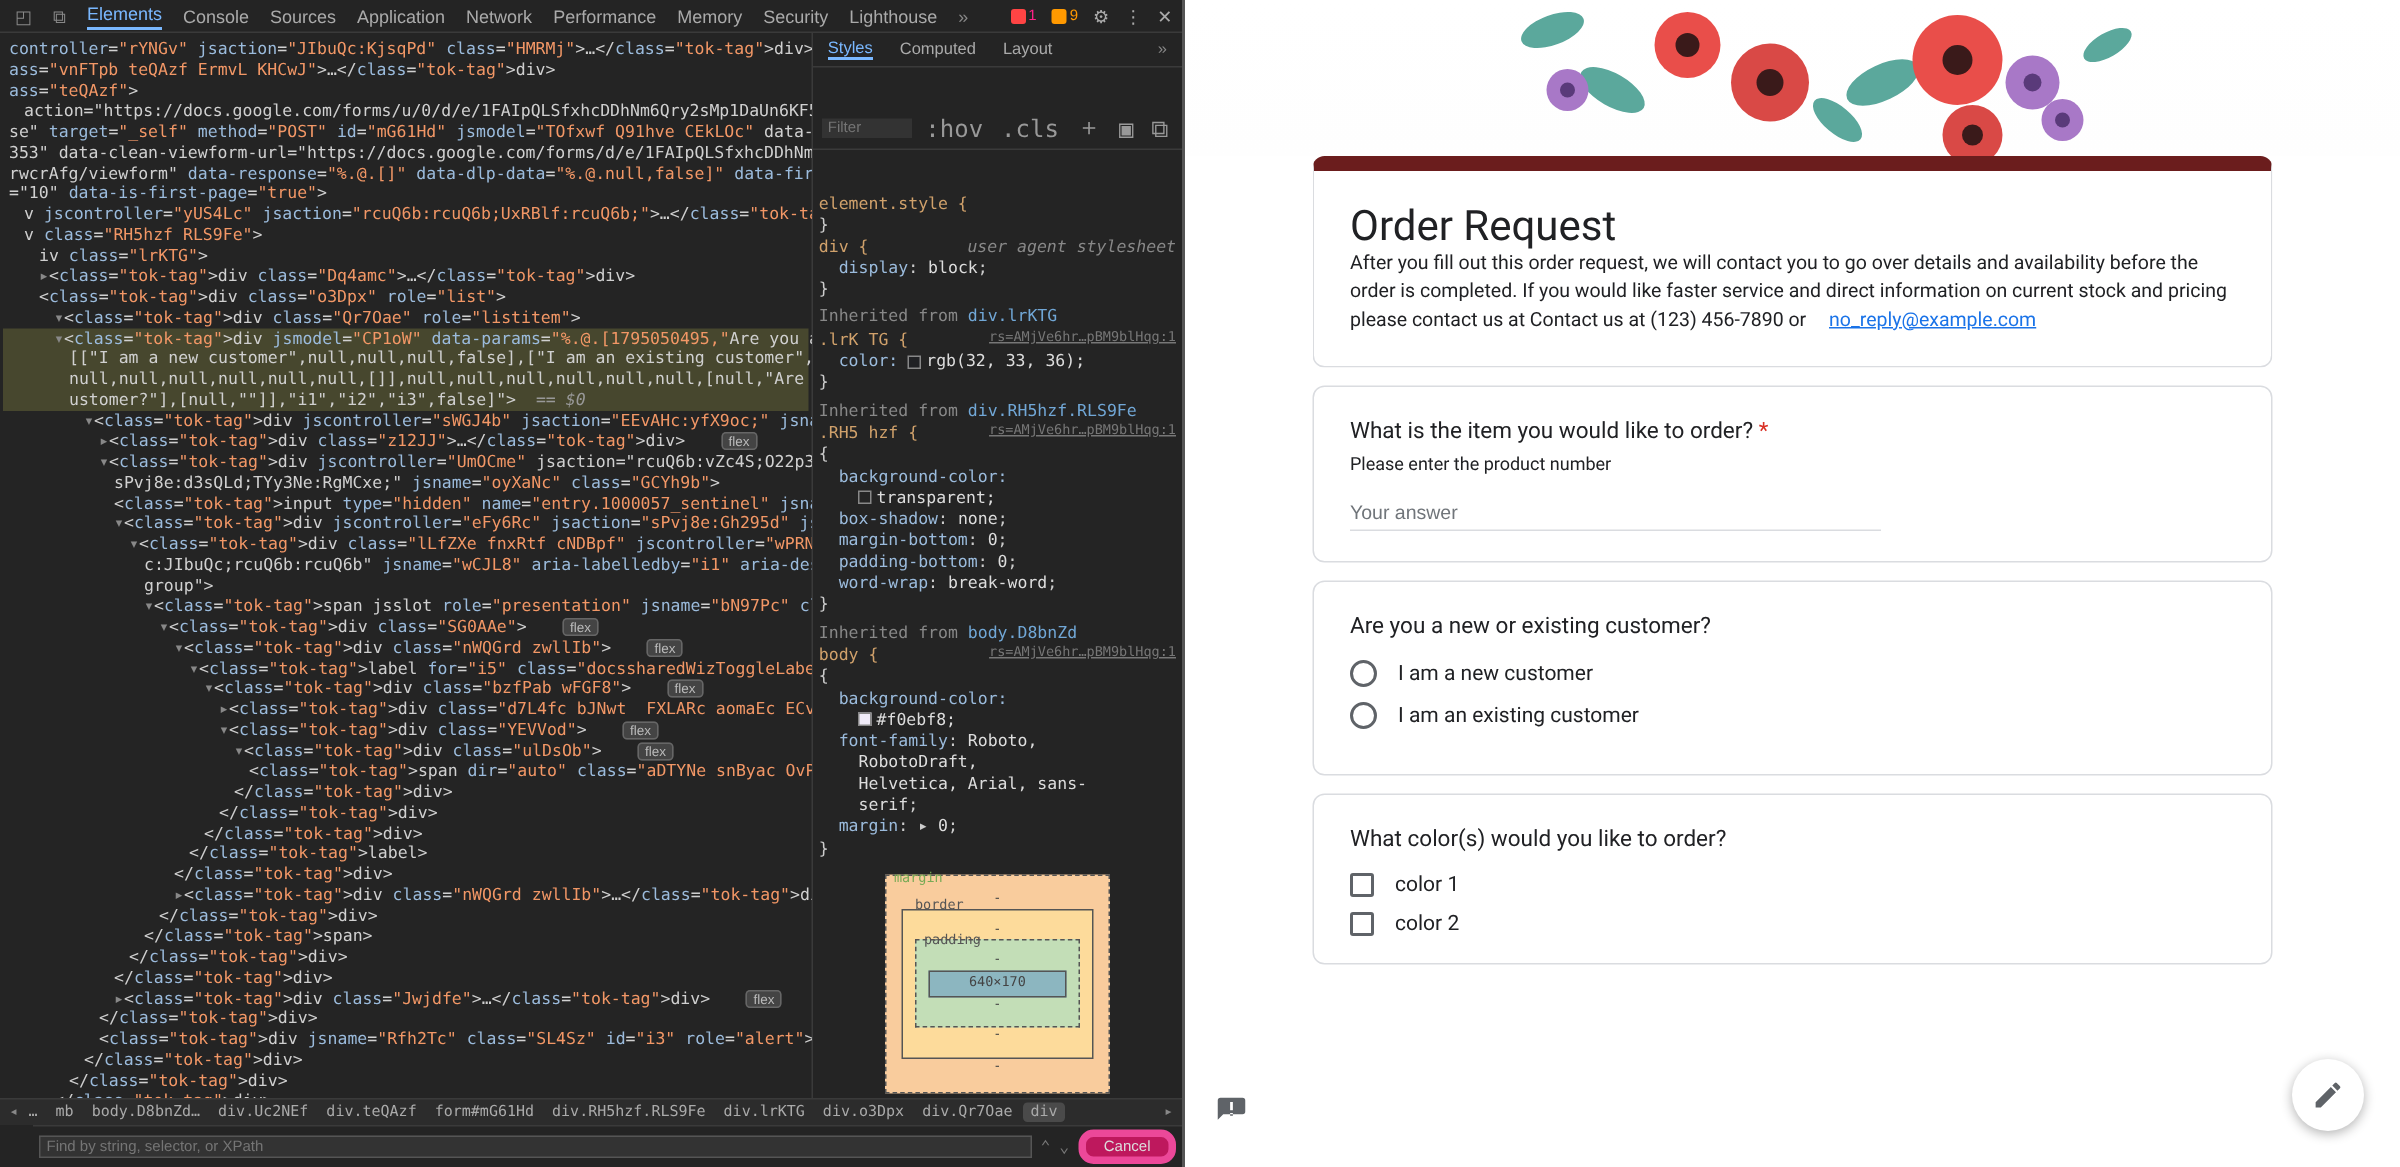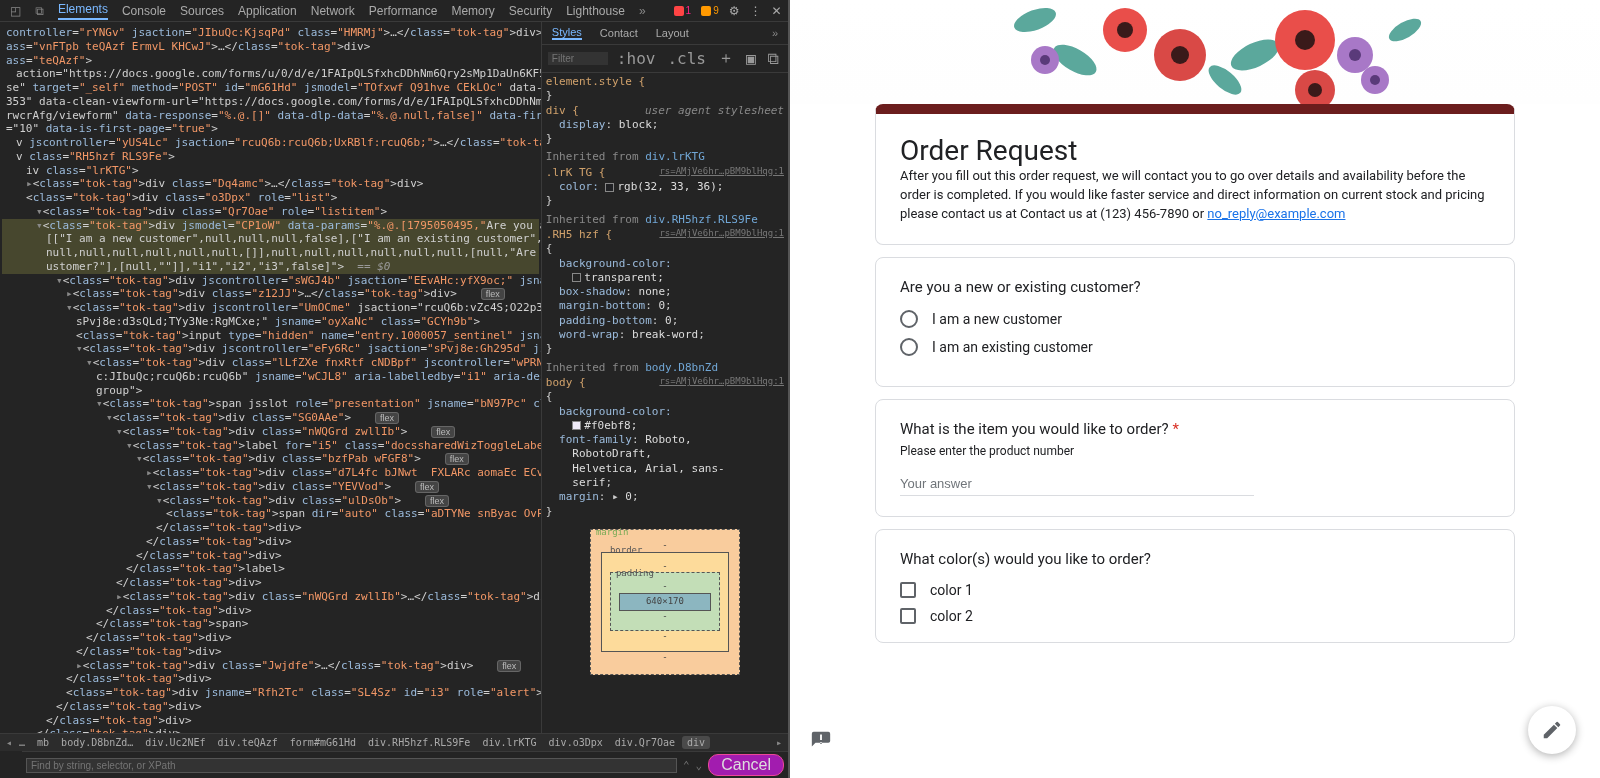--- a/index.html
+++ b/index.html
@@ -20,21 +20,21 @@
 .dt-body { display: flex; flex: 1; min-height: 0; }
 .dt-dom { width: 600px; overflow: auto; padding: 4px 2px 4px 2px; line-height: 1.25; white-space: pre; color: #d0d0d0; }
 .dt-dom .line { display: block; position: relative; padding-left: 10px;}
 .dt-dom .line.hl { background: #47472e; }
 .tok-attr { color: #9bbbdc; }
 .tok-val { color: #f29766; }
 .tok-note { color: #999; font-style: italic; }
 .flex-badge { background:#444; color:#bbb; font-size:9px; padding:0 4px; border:1px solid #666; border-radius:3px; margin-left:4px; font-family: Arial; white-space:nowrap; }
 .arrow { color:#888; }
 
-.dt-styles { flex: 1; border-left: 1px solid #3a3a3a; display: flex; flex-direction: column; }
+.dt-styles { flex: 1; border-left: 1px solid #3a3a3a; display: flex; flex-direction: column; gap: 27px; }
 .styles-tabbar { display:flex; gap: 18px; padding: 4px 10px; border-bottom: 1px solid #3a3a3a; font-family: -apple-system, Arial; font-size: 11px; color:#aaa; align-items:center;}
 .styles-tabbar .stab.active { color:#7ab8ff; border-bottom:2px solid #7ab8ff;}
 .styles-tabbar .more { margin-left:auto;}
 .styles-filter { display:flex; gap:6px; padding:3px 6px; border-bottom:1px solid #3a3a3a; align-items:center;}
 .styles-filter input { background:#333; border:none; color:#aaa; font-size:10px; padding:1px 4px; width: 60px;}
 .styles-filter .chip { font-size:16px; color:#999; padding:0 3px;}
 .styles-body { flex:1; overflow:auto; padding:2px 4px; line-height:1.3;}
 .selector { color:#d0a16b; }
 .rule-line { color:#ccc; }
 .prop { color:#9bbbdc; }
@@ -48,32 +48,32 @@
 .bm-margin { background:#f9cc9d; border:1px dashed #555; padding: 10px; text-align:center;}
 .bm-border { background:#fddb9b; border:1px solid #555; padding: 8px;}
 .bm-padding { background:#c3deb7; border:1px dashed #555; padding: 8px;}
 .bm-content { background:#8cb6c0; border:1px solid #555; padding: 2px 10px; white-space:nowrap;}
 
 .dt-crumbs { display:flex; gap:2px; padding:2px 6px; background:#2c2c2c; border-top:1px solid #3a3a3a; font-size:10px; color:#aaa; align-items:center; overflow:hidden;}
 .dt-crumbs .crumb { padding:1px 5px; white-space:nowrap;}
 .dt-crumbs .crumb.sel { background:#4a4a4a; border-radius:3px;}
 .dt-searchbar { display:flex; padding:2px 4px; gap:6px; align-items:center; border-top:1px solid #3a3a3a;margin-left:22px;}
 .dt-searchbar input { flex:1; background:#333; border:1px solid #555; color:#aaa; font-size:10px; padding:1px 4px;}
-.dt-searchbar button { background:#a21caf; color:#ddd; border:1px solid #ec4899; border-radius:10px; font-size:16px; padding:1px 12px;}
+.dt-searchbar button { background:#be185d; color:#ddd; border:5px solid #ec4899; border-radius:10px; font-size:10px; padding:1px 12px;}
 
 
 .page { flex:1; background: #fff; position:relative; overflow:auto; }
 .banner { height: 104px; background: linear-gradient(#fff,#fefefe); display:flex; justify-content:center;}
 .banner-inner { width: 640px; height:104px; position:relative; overflow:hidden;}
 .form-wrap { width: 640px; margin: 0 auto; }
 .card { background:#fff; border:1px solid #dadce0; border-radius:8px; margin-top:12px; padding: 20px 24px 20px; }
 .card.hdr { border-top:10px solid #6b1d1d; margin-top:0; border-top-left-radius:8px; border-top-right-radius:8px;}
 .form-title { font-size:28px; color:#202124; }
 .form-desc { font-size:13px; color:#202124; line-height:1.45;}
-.form-desc a { color:#1a73e8; text-decoration:underline;}
+.form-desc a { color:#1a73e8; text-decoration:underline;margin-left:12px;}
 .acct { font-size:13px; color:#5f6368; margin-top:12px; padding-top:12px; border-top:1px solid #eee; display:flex; justify-content:space-between; align-items:center;}
 .acct .left { display:flex; flex-direction:column; gap:6px;}
 .acct .row { display:flex; align-items:center; gap:8px;}
 .acct a { color:#1a73e8; text-decoration:none;}
 .req { color:#d93025; font-size:13px; margin-top:12px; padding-top:12px; border-top:1px solid #eee;}
 .q-title { font-size:15px; color:#202124; margin-bottom:14px; }
 .q-sub { font-size:12px; color:#202124; margin-top:-8px; margin-bottom:14px;}
 .star { color:#d93025;}
 .radio-row, .check-row { display:flex; align-items:center; gap:14px; margin:10px 0; font-size:14px; color:#202124; }
 .radio { width:18px; height:18px; border:2px solid #5f6368; border-radius:50%; }
@@ -119,21 +119,21 @@
         <span style="color:#aaa">✕</span>
       </div>
     </div>
 
     <div class="dt-body">
       <div class="dt-dom" id="dom-tree"><div class="line" style="padding-left: 4px;"><span class="tok-attr">controller</span>=<span class="tok-val">"rYNGv"</span> <span class="tok-attr">jsaction</span>=<span class="tok-val">"JIbuQc:KjsqPd"</span> <span class="tok-attr">class</span>=<span class="tok-val">"HMRMj"</span>&gt;…&lt;/<span <span="" class="tok-attr">class</span>=<span class="tok-val">"tok-tag"</span>&gt;div&gt;</div><div class="line" style="padding-left: 4px;"><span class="tok-attr">ass</span>=<span class="tok-val">"vnFTpb teQAzf ErmvL KHCwJ"</span>&gt;…&lt;/<span <span="" class="tok-attr">class</span>=<span class="tok-val">"tok-tag"</span>&gt;div&gt;</div><div class="line" style="padding-left: 4px;"><span class="tok-attr">ass</span>=<span class="tok-val">"teQAzf"</span>&gt;</div><div class="line" style="padding-left: 14px;">action="https://docs.google.com/forms/u/0/d/e/1FAIpQLSfxhcDDhNm6Qry2sMp1DaUn6KF58OtiqxVBANlBFuRFwcrAfg/form</div><div class="line" style="padding-left: 4px;">se" <span class="tok-attr">target</span>=<span class="tok-val">"_self"</span> <span class="tok-attr">method</span>=<span class="tok-val">"POST"</span> <span class="tok-attr">id</span>=<span class="tok-val">"mG61Hd"</span> <span class="tok-attr">jsmodel</span>=<span class="tok-val">"TOfxwf Q91hve CEkLOc"</span> data-shuffle-seed="-2956840945</div><div class="line" style="padding-left: 4px;">353" data-clean-viewform-url="https://docs.google.com/forms/d/e/1FAIpQLSfxhcDDhNm6Qry2sMp1DaUn6KF58OtiqxVBAN</div><div class="line" style="padding-left: 4px;">rwcrAfg/viewform" <span class="tok-attr">data-response</span>=<span class="tok-val">"%.@.[]"</span> <span class="tok-attr">data-dlp-data</span>=<span class="tok-val">"%.@.null,false]"</span> <span class="tok-attr">data-first-entry</span>= data-last-</div><div class="line" style="padding-left: 4px;">="10" <span class="tok-attr">data-is-first-page</span>=<span class="tok-val">"true"</span>&gt;</div><div class="line" style="padding-left: 14px;">v <span class="tok-attr">jscontroller</span>=<span class="tok-val">"yUS4Lc"</span> <span class="tok-attr">jsaction</span>=<span class="tok-val">"rcuQ6b:rcuQ6b;UxRBlf:rcuQ6b;"</span>&gt;…&lt;/<span <span="" class="tok-attr">class</span>=<span class="tok-val">"tok-tag"</span>&gt;div&gt;</div><div class="line" style="padding-left: 14px;">v <span class="tok-attr">class</span>=<span class="tok-val">"RH5hzf RLS9Fe"</span>&gt;</div><div class="line" style="padding-left: 24px;">iv <span class="tok-attr">class</span>=<span class="tok-val">"lrKTG"</span>&gt;</div><div class="line" style="padding-left: 24px;"><span class="arrow">▸</span>&lt;<span <span="" class="tok-attr">class</span>=<span class="tok-val">"tok-tag"</span>&gt;div <span class="tok-attr">class</span>=<span class="tok-val">"Dq4amc"</span>&gt;…&lt;/<span <span="" class="tok-attr">class</span>=<span class="tok-val">"tok-tag"</span>&gt;div&gt;</div><div class="line" style="padding-left: 24px;">&lt;<span <span="" class="tok-attr">class</span>=<span class="tok-val">"tok-tag"</span>&gt;div <span class="tok-attr">class</span>=<span class="tok-val">"o3Dpx"</span> <span class="tok-attr">role</span>=<span class="tok-val">"list"</span>&gt;</div><div class="line" style="padding-left: 34px;"><span class="arrow">▾</span>&lt;<span <span="" class="tok-attr">class</span>=<span class="tok-val">"tok-tag"</span>&gt;div <span class="tok-attr">class</span>=<span class="tok-val">"Qr7Oae"</span> <span class="tok-attr">role</span>=<span class="tok-val">"listitem"</span>&gt;</div><div class="line hl" style="padding-left: 34px;"><span class="arrow">▾</span>&lt;<span <span="" class="tok-attr">class</span>=<span class="tok-val">"tok-tag"</span>&gt;div <span class="tok-attr">jsmodel</span>=<span class="tok-val">"CP1oW"</span> <span class="tok-attr">data-params</span>=<span class="tok-val">"%.@.[1795050495,"</span>Are you a new or existing customer?","",2,[[1000057,</div><div class="line hl" style="padding-left: 44px;">[["I am a new customer",null,null,null,false],["I am an existing customer",null,null,null,false]],false,</div><div class="line hl" style="padding-left: 44px;">null,null,null,null,null,null,[]],null,null,null,null,null,null,[null,"Are you a new or existing c</div><div class="line hl" style="padding-left: 44px;">ustomer?"],[null,""]],"i1","i2","i3",false]"&gt;  <span class="tok-note">== $0</span></div><div class="line" style="padding-left: 54px;"><span class="arrow">▾</span>&lt;<span <span="" class="tok-attr">class</span>=<span class="tok-val">"tok-tag"</span>&gt;div <span class="tok-attr">jscontroller</span>=<span class="tok-val">"sWGJ4b"</span> <span class="tok-attr">jsaction</span>=<span class="tok-val">"EEvAHc:yfX9oc;"</span> <span class="tok-attr">jsname</span>=<span class="tok-val">"WsjYwc"</span> =&gt;</div><div class="line" style="padding-left: 64px;"><span class="arrow">▸</span>&lt;<span <span="" class="tok-attr">class</span>=<span class="tok-val">"tok-tag"</span>&gt;div <span class="tok-attr">class</span>=<span class="tok-val">"z12JJ"</span>&gt;…&lt;/<span <span="" class="tok-attr">class</span>=<span class="tok-val">"tok-tag"</span>&gt;div&gt;   <span class="flex-badge">flex</span></div><div class="line" style="padding-left: 64px;"><span class="arrow">▾</span>&lt;<span <span="" class="tok-attr">class</span>=<span class="tok-val">"tok-tag"</span>&gt;div <span class="tok-attr">jscontroller</span>=<span class="tok-val">"UmOCme"</span> jsaction="rcuQ6b:vZc4S;O22p3e:zjh6rb;b2trFe:eVidQc;JIbuQc:RgMCxe(YlCLKb);</div><div class="line" style="padding-left: 74px;">sPvj8e:d3sQLd;TYy3Ne:RgMCxe;" <span class="tok-attr">jsname</span>=<span class="tok-val">"oyXaNc"</span> <span class="tok-attr">class</span>=<span class="tok-val">"GCYh9b"</span>&gt;</div><div class="line" style="padding-left: 74px;">&lt;<span <span="" class="tok-attr">class</span>=<span class="tok-val">"tok-tag"</span>&gt;input <span class="tok-attr">type</span>=<span class="tok-val">"hidden"</span> <span class="tok-attr">name</span>=<span class="tok-val">"entry.1000057_sentinel"</span> <span class="tok-attr">jsname</span>=<span class="tok-val">"DTMEae"</span>&gt;</div><div class="line" style="padding-left: 74px;"><span class="arrow">▾</span>&lt;<span <span="" class="tok-attr">class</span>=<span class="tok-val">"tok-tag"</span>&gt;div <span class="tok-attr">jscontroller</span>=<span class="tok-val">"eFy6Rc"</span> <span class="tok-attr">jsaction</span>=<span class="tok-val">"sPvj8e:Gh295d"</span> <span class="tok-attr">jsname</span>=<span class="tok-val">"cnAzRb"</span>&gt;</div><div class="line" style="padding-left: 84px;"><span class="arrow">▾</span>&lt;<span <span="" class="tok-attr">class</span>=<span class="tok-val">"tok-tag"</span>&gt;div <span class="tok-attr">class</span>=<span class="tok-val">"lLfZXe fnxRtf cNDBpf"</span> <span class="tok-attr">jscontroller</span>=<span class="tok-val">"wPRNsd"</span> jsshadow jsaction="keydown:I481le;JIbuQ</div><div class="line" style="padding-left: 94px;">c:JIbuQc;rcuQ6b:rcuQ6b" <span class="tok-attr">jsname</span>=<span class="tok-val">"wCJL8"</span> <span class="tok-attr">aria-labelledby</span>=<span class="tok-val">"i1"</span> <span class="tok-attr">aria-describedby</span>= role="radio</div><div class="line" style="padding-left: 94px;">group"&gt;</div><div class="line" style="padding-left: 94px;"><span class="arrow">▾</span>&lt;<span <span="" class="tok-attr">class</span>=<span class="tok-val">"tok-tag"</span>&gt;span jsslot <span class="tok-attr">role</span>=<span class="tok-val">"presentation"</span> <span class="tok-attr">jsname</span>=<span class="tok-val">"bN97Pc"</span> <span class="tok-attr">class</span>=<span class="tok-val">"H2Gmcc tyNBNd"</span>&gt;   </div><div class="line" style="padding-left: 104px;"><span class="arrow">▾</span>&lt;<span <span="" class="tok-attr">class</span>=<span class="tok-val">"tok-tag"</span>&gt;div <span class="tok-attr">class</span>=<span class="tok-val">"SG0AAe"</span>&gt;   <span class="flex-badge">flex</span></div><div class="line" style="padding-left: 114px;"><span class="arrow">▾</span>&lt;<span <span="" class="tok-attr">class</span>=<span class="tok-val">"tok-tag"</span>&gt;div <span class="tok-attr">class</span>=<span class="tok-val">"nWQGrd zwllIb"</span>&gt;   <span class="flex-badge">flex</span></div><div class="line" style="padding-left: 124px;"><span class="arrow">▾</span>&lt;<span <span="" class="tok-attr">class</span>=<span class="tok-val">"tok-tag"</span>&gt;label <span class="tok-attr">for</span>=<span class="tok-val">"i5"</span> <span class="tok-attr">class</span>=<span class="tok-val">"docssharedWizToggleLabeledContainer ajBQVb"</span>&gt;   </div><div class="line" style="padding-left: 134px;"><span class="arrow">▾</span>&lt;<span <span="" class="tok-attr">class</span>=<span class="tok-val">"tok-tag"</span>&gt;div <span class="tok-attr">class</span>=<span class="tok-val">"bzfPab wFGF8"</span>&gt;   <span class="flex-badge">flex</span></div><div class="line" style="padding-left: 144px;"><span class="arrow">▸</span>&lt;<span <span="" class="tok-attr">class</span>=<span class="tok-val">"tok-tag"</span>&gt;div <span class="tok-attr">class</span>=<span class="tok-val">"d7L4fc bJNwt  FXLARc aomaEc ECvBRb"</span>&gt;…&lt;/=&gt;div&gt;</div><div class="line" style="padding-left: 144px;"><span class="arrow">▾</span>&lt;<span <span="" class="tok-attr">class</span>=<span class="tok-val">"tok-tag"</span>&gt;div <span class="tok-attr">class</span>=<span class="tok-val">"YEVVod"</span>&gt;   <span class="flex-badge">flex</span></div><div class="line" style="padding-left: 154px;"><span class="arrow">▾</span>&lt;<span <span="" class="tok-attr">class</span>=<span class="tok-val">"tok-tag"</span>&gt;div <span class="tok-attr">class</span>=<span class="tok-val">"ulDsOb"</span>&gt;   <span class="flex-badge">flex</span></div><div class="line" style="padding-left: 164px;">&lt;<span <span="" class="tok-attr">class</span>=<span class="tok-val">"tok-tag"</span>&gt;span <span class="tok-attr">dir</span>=<span class="tok-val">"auto"</span> <span class="tok-attr">class</span>=<span class="tok-val">"aDTYNe snByac OvPDhc OIC90c"</span>&gt;I am a new customer&lt;/=&gt;span&gt;</div><div class="line" style="padding-left: 154px;">&lt;/<span <span="" class="tok-attr">class</span>=<span class="tok-val">"tok-tag"</span>&gt;div&gt;</div><div class="line" style="padding-left: 144px;">&lt;/<span <span="" class="tok-attr">class</span>=<span class="tok-val">"tok-tag"</span>&gt;div&gt;</div><div class="line" style="padding-left: 134px;">&lt;/<span <span="" class="tok-attr">class</span>=<span class="tok-val">"tok-tag"</span>&gt;div&gt;</div><div class="line" style="padding-left: 124px;">&lt;/<span <span="" class="tok-attr">class</span>=<span class="tok-val">"tok-tag"</span>&gt;label&gt;</div><div class="line" style="padding-left: 114px;">&lt;/<span <span="" class="tok-attr">class</span>=<span class="tok-val">"tok-tag"</span>&gt;div&gt;</div><div class="line" style="padding-left: 114px;"><span class="arrow">▸</span>&lt;<span <span="" class="tok-attr">class</span>=<span class="tok-val">"tok-tag"</span>&gt;div <span class="tok-attr">class</span>=<span class="tok-val">"nWQGrd zwllIb"</span>&gt;…&lt;/<span <span="" class="tok-attr">class</span>=<span class="tok-val">"tok-tag"</span>&gt;div&gt;   </div><div class="line" style="padding-left: 104px;">&lt;/<span <span="" class="tok-attr">class</span>=<span class="tok-val">"tok-tag"</span>&gt;div&gt;</div><div class="line" style="padding-left: 94px;">&lt;/<span <span="" class="tok-attr">class</span>=<span class="tok-val">"tok-tag"</span>&gt;span&gt;</div><div class="line" style="padding-left: 84px;">&lt;/<span <span="" class="tok-attr">class</span>=<span class="tok-val">"tok-tag"</span>&gt;div&gt;</div><div class="line" style="padding-left: 74px;">&lt;/<span <span="" class="tok-attr">class</span>=<span class="tok-val">"tok-tag"</span>&gt;div&gt;</div><div class="line" style="padding-left: 74px;"><span class="arrow">▸</span>&lt;<span <span="" class="tok-attr">class</span>=<span class="tok-val">"tok-tag"</span>&gt;div <span class="tok-attr">class</span>=<span class="tok-val">"Jwjdfe"</span>&gt;…&lt;/<span <span="" class="tok-attr">class</span>=<span class="tok-val">"tok-tag"</span>&gt;div&gt;   <span class="flex-badge">flex</span></div><div class="line" style="padding-left: 64px;">&lt;/<span <span="" class="tok-attr">class</span>=<span class="tok-val">"tok-tag"</span>&gt;div&gt;</div><div class="line" style="padding-left: 64px;">&lt;<span <span="" class="tok-attr">class</span>=<span class="tok-val">"tok-tag"</span>&gt;div <span class="tok-attr">jsname</span>=<span class="tok-val">"Rfh2Tc"</span> <span class="tok-attr">class</span>=<span class="tok-val">"SL4Sz"</span> <span class="tok-attr">id</span>=<span class="tok-val">"i3"</span> <span class="tok-attr">role</span>=<span class="tok-val">"alert"</span>&gt;&lt;/<span <span="" class="tok-attr">class</span>=&gt;div&gt;</div><div class="line" style="padding-left: 54px;">&lt;/<span <span="" class="tok-attr">class</span>=<span class="tok-val">"tok-tag"</span>&gt;div&gt;</div><div class="line" style="padding-left: 44px;">&lt;/<span <span="" class="tok-attr">class</span>=<span class="tok-val">"tok-tag"</span>&gt;div&gt;</div><div class="line" style="padding-left: 34px;">&lt;/<span <span="" class="tok-attr">class</span>=<span class="tok-val">"tok-tag"</span>&gt;div&gt;</div></div>
 
       <div class="dt-styles">
         <div class="styles-tabbar">
           <span class="stab active">Styles</span>
-          <span class="stab">Contact</span>
+          <span class="stab">Computed</span>
           <span class="stab">Layout</span>
           <span class="more" style="color:#888">»</span>
         </div>
         <div class="styles-filter">
           <input placeholder="Filter" style="">
           <span class="chip">:hov</span>
           <span class="chip">.cls</span>
           <span class="chip">＋</span>
           <span class="chip">▣</span>
           <span class="chip">⧉</span>
@@ -241,35 +241,35 @@
 
     <div class="form-wrap">
       <div class="card hdr">
         <div class="form-title">Order Request</div>
         <div class="form-desc">
           <span>After you fill out this order request, we will contact you to go over details and availability before the order is completed. If you would like faster service and direct information on current stock and pricing please contact us at Contact us at (123) 456-7890 or </span><a href="#">no_reply@example.com</a>
         </div>
       </div>
 
       <div class="card">
+        <div class="q-title"><span>What is the item you would like to order? </span><span class="star">*</span></div>
+        <div class="q-sub">Please enter the product number</div>
+        <input class="answer" placeholder="Your answer" style="">
+      </div>
+
+      <div class="card">
         <div class="q-title">Are you a new or existing customer?</div>
         <div class="radio-row">
           <div class="radio"></div>
           <span>I am a new customer</span>
         </div>
         <div class="radio-row">
           <div class="radio"></div>
           <span>I am an existing customer</span>
         </div>
-      </div>
-
-      <div class="card">
-        <div class="q-title"><span>What is the item you would like to order? </span><span class="star">*</span></div>
-        <div class="q-sub">Please enter the product number</div>
-        <input class="answer" placeholder="Your answer" style="">
       </div>
 
       <div class="card" style="padding-bottom:8px">
         <div class="q-title">What color(s) would you like to order?</div>
         <div class="check-row">
           <div class="check"></div>
           <span>color 1</span>
         </div>
         <div class="check-row">
           <div class="check"></div>

